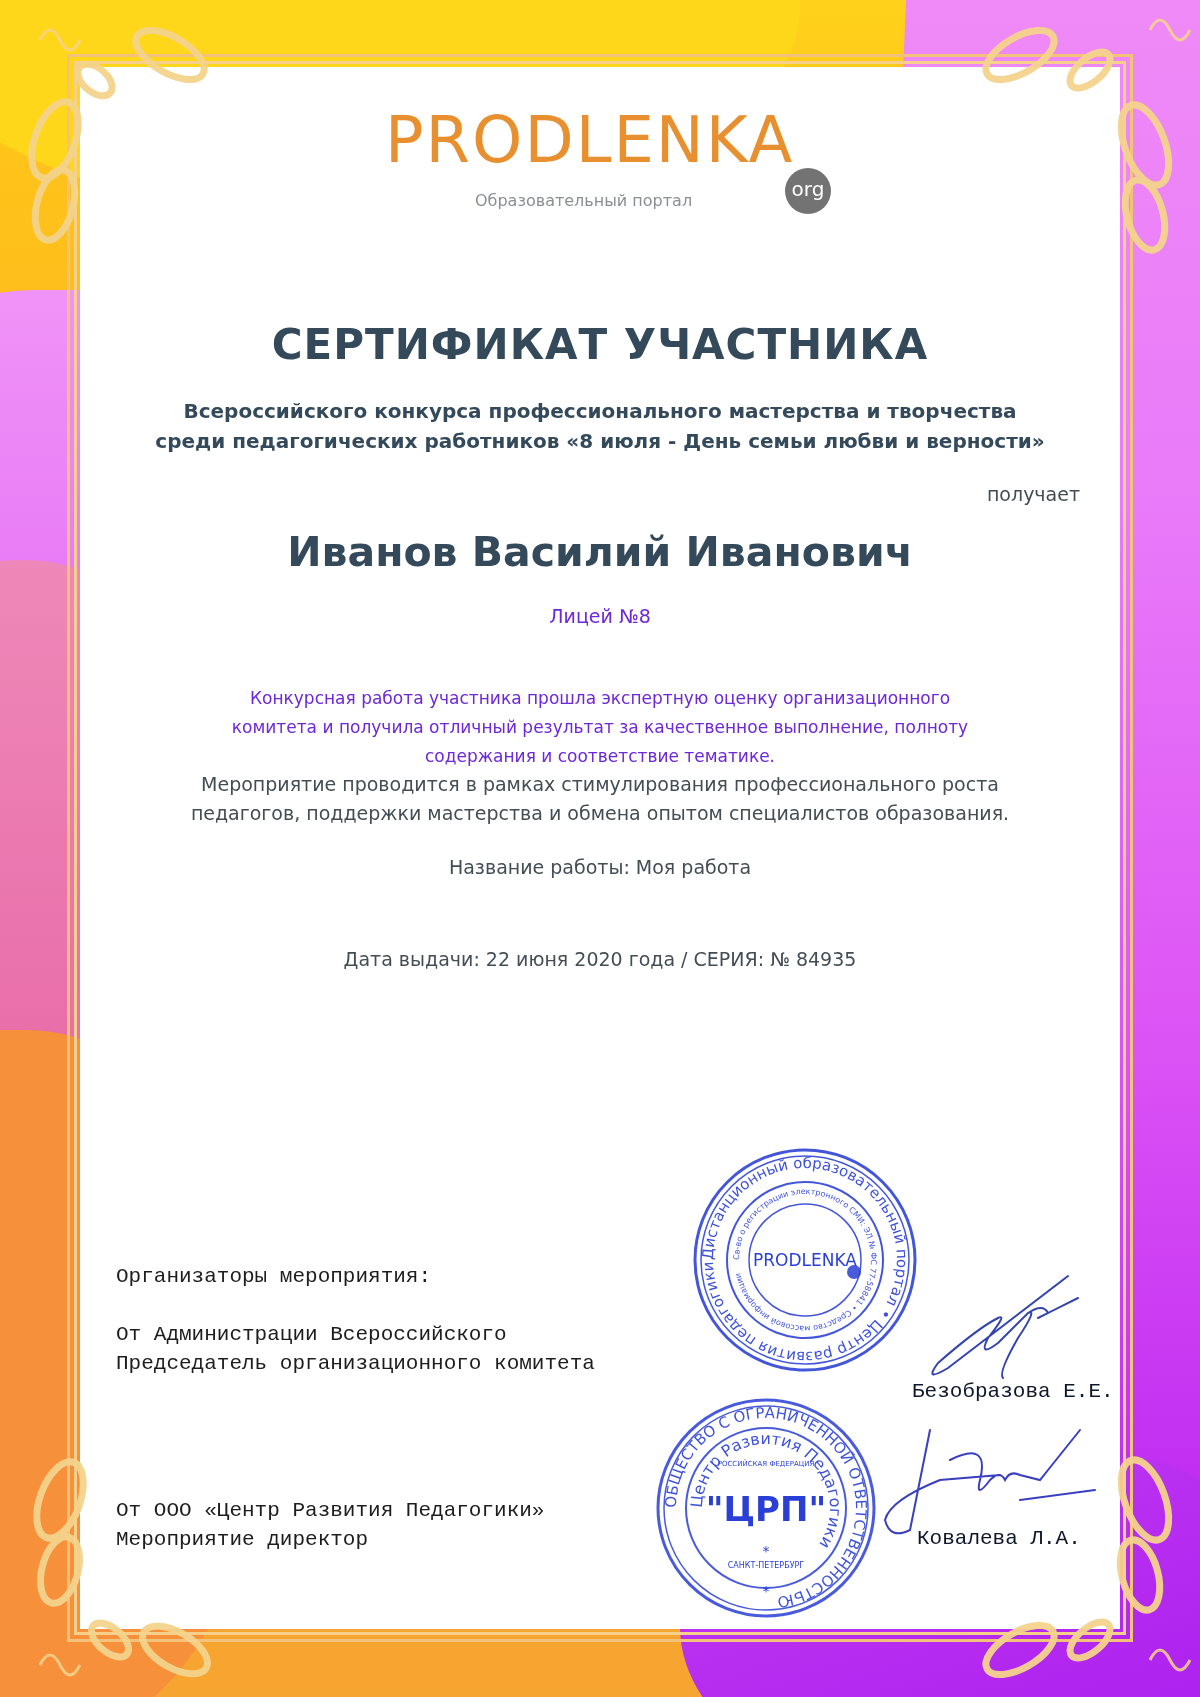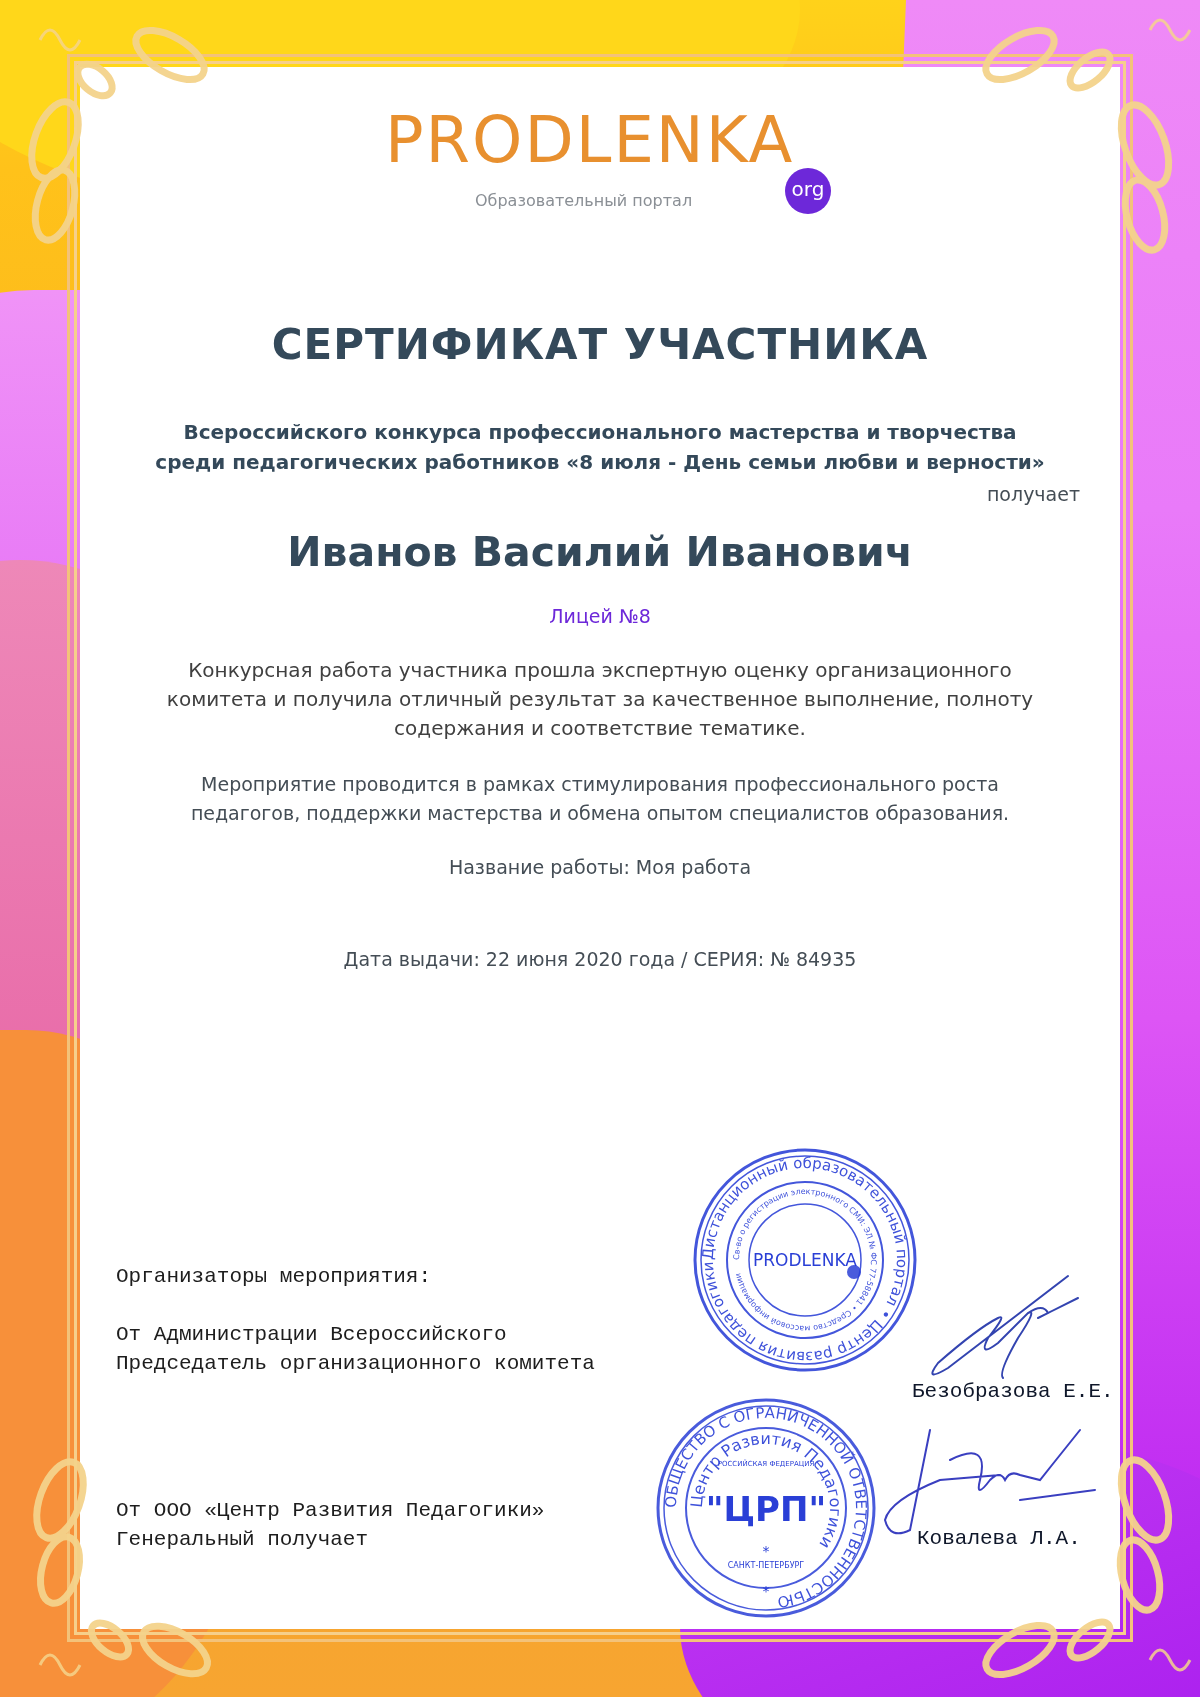--- a/index.html
+++ b/index.html
@@ -63,37 +63,37 @@
     .logo {
       position: absolute; left: 385px; top: 108px; width: 460px; height: 110px;
     }
     .logo-word {
       position: absolute; left: 0; top: 0;
       font-family: "DejaVu Sans", sans-serif; font-size: 64px; letter-spacing: 2px;
       color: #e8902f; font-weight: 400; line-height: 1;
     }
     .logo-org {
       position: absolute; left: 400px; top: 60px; width: 46px; height: 46px;
-      border-radius: 50%; background: #6d28d9; color: #fff;
+      border-radius: 50%; background: #737373; color: #fff;
       font-size: 20px; text-align: center; line-height: 42px;
     }
     .logo-tagline {
       position: absolute; left: 90px; top: 83px;
       font-size: 16px; color: #8a8f95;
     }
 
     .center-block {
       position: absolute; left: 120px; width: 960px; text-align: center; color: #34495a;
     }
     .title { top: 320px; font-size: 42px; font-weight: bold; letter-spacing: 1px; }
-    .subtitle { top: 396px; font-size: 20px; font-weight: bold; line-height: 30px; margin-top: 21px; }
+    .subtitle { top: 396px; font-size: 20px; font-weight: bold; line-height: 30px; }
     .receives { top: 483px; font-size: 19px; color: #444d55; text-align: right; }
     .name { top: 528px; font-size: 41px; font-weight: bold; }
     .school { top: 605px; font-size: 19px; color: #6d28d9; }
-    .para1 { top: 656px; font-size: 20px; line-height: 29px; color: #404040; padding: 0 30px; box-sizing: border-box; }
+    .para1 { top: 684px; font-size: 17px; line-height: 29px; color: #6d28d9; padding: 0 30px; box-sizing: border-box; }
     .para2 { top: 770px; font-size: 19px; line-height: 29px; color: #444d55; padding: 0 20px; box-sizing: border-box; }
     .work { top: 856px; font-size: 19px; color: #444d55; }
     .issued { top: 948px; font-size: 19px; color: #444d55; }
 
     .org-block {
       position: absolute; left: 116px; color: #1d1d1d;
       font-family: Liberation Mono, monospace; font-size: 21px; line-height: 29px;
     }
     .org-title { top: 1262px; }
     .org1 { top: 1320px; }
@@ -187,21 +187,21 @@
 <div class="center-block work">Название работы: Моя работа</div>
 <div class="center-block issued">Дата выдачи: 22 июня 2020 года / СЕРИЯ: № 84935</div>
 
 <div class="org-block org-title">Организаторы мероприятия:</div>
 <div class="org-block org1">
   <div>От Администрации Всероссийского</div>
   <div>Председатель организационного комитета</div>
 </div>
 <div class="org-block org2">
   <div>От ООО «Центр Развития Педагогики»</div>
-  <div>Генеральный получает</div>
+  <div>Мероприятие директор</div>
 </div>
 
 <svg class="stamp stamp1" viewBox="0 0 230 230">
   <g fill="none" stroke="#2a3fd6" opacity="0.88">
     <circle cx="115" cy="115" r="110" stroke-width="3"></circle>
     <circle cx="115" cy="115" r="104" stroke-width="1.5"></circle>
     <circle cx="115" cy="115" r="78" stroke-width="2"></circle>
     <circle cx="115" cy="115" r="56" stroke-width="1.5"></circle>
   </g>
   <defs>

